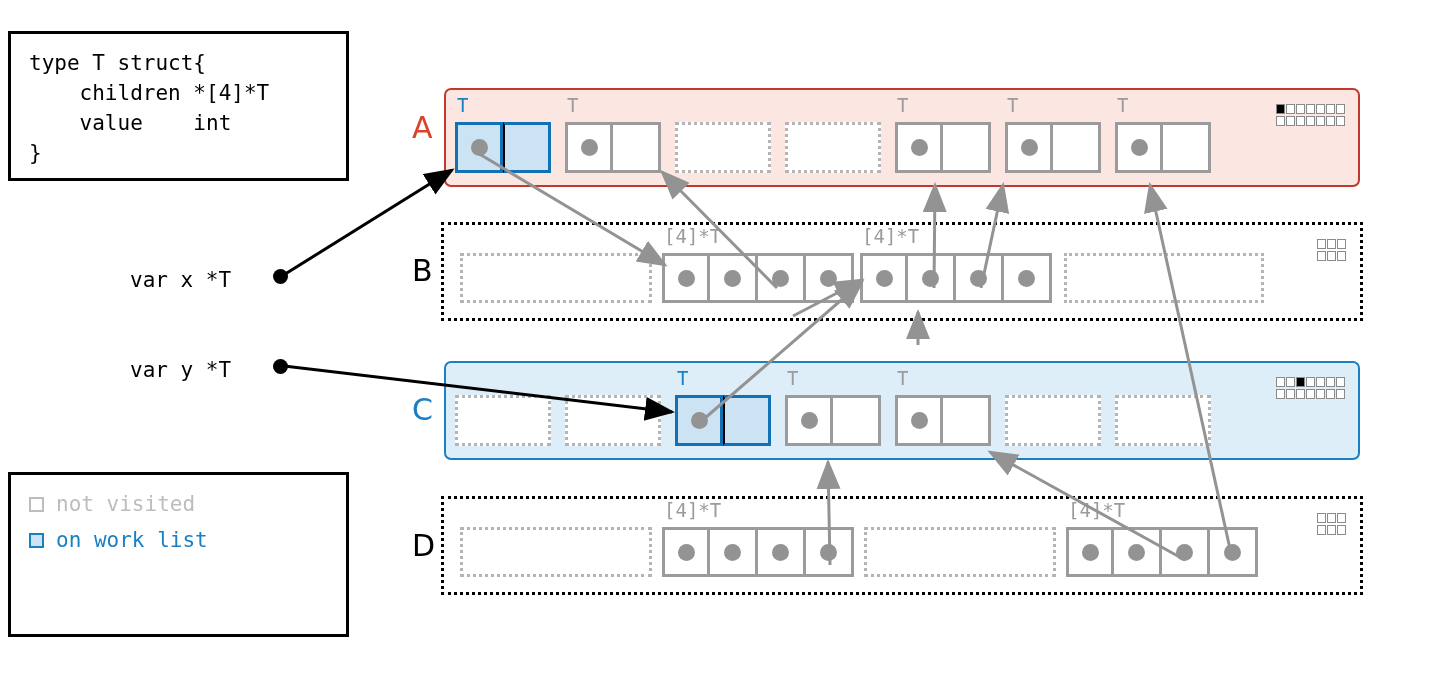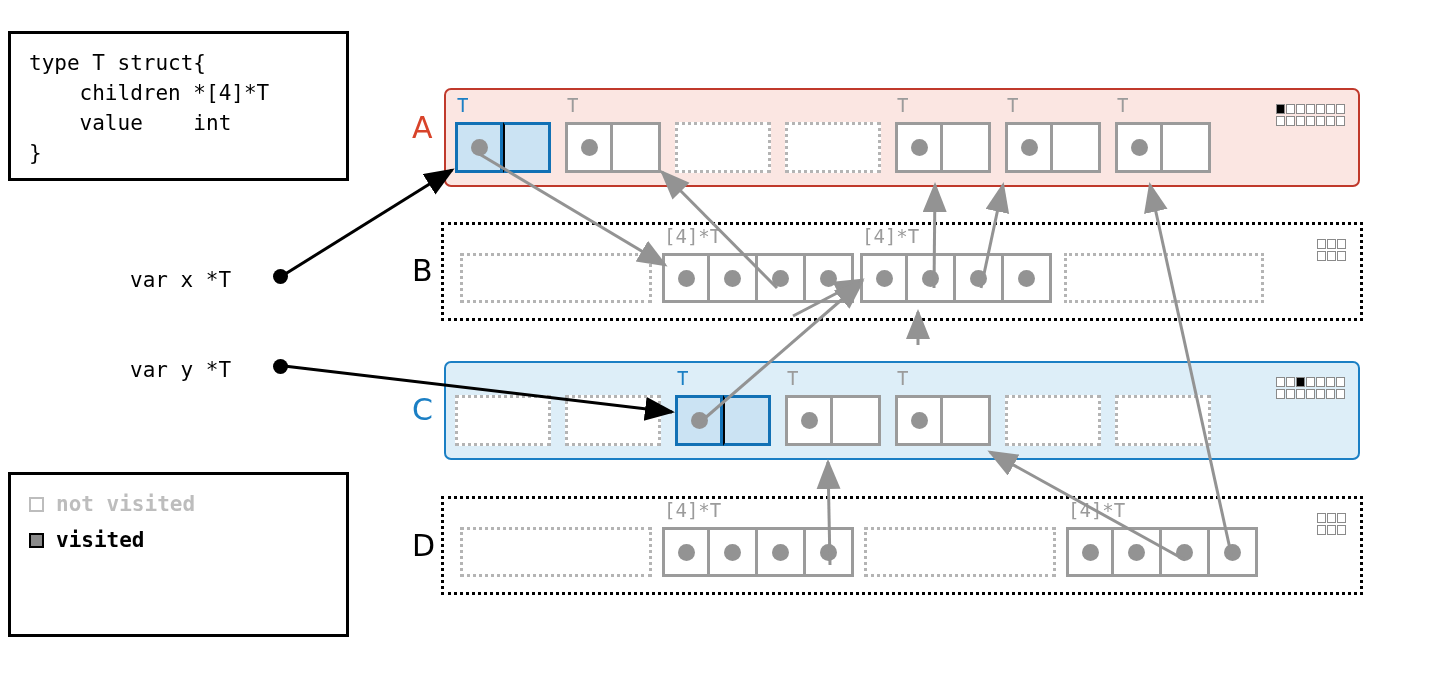--- a/index.html
+++ b/index.html
@@ -44,21 +44,20 @@
 
   
   #legend-box {
     position: absolute;
     left: 8px; top: 472px;
     width: 341px; height: 165px;
     border: 3px solid #000000;
     background: #ffffff;
     z-index: 3;
     padding: 11px 0 0 18px;
-    font-weight: bold;
   }
   .legend-row {
     display: flex;
     align-items: center;
     height: 36px;
   }
   .legend-swatch {
     width: 15px; height: 15px;
     border: 2px solid #000;
     margin-right: 12px;
@@ -178,22 +177,22 @@
     value    int
 }</pre>
   </div>
 
   <div id="legend-box">
     <div class="legend-row">
       <span class="legend-swatch" style="background: rgb(255, 255, 255); border-color: rgb(189, 189, 189);"></span>
       <span class="legend-label" style="color: rgb(189, 189, 189);">not visited</span>
     </div>
     <div class="legend-row">
-      <span class="legend-swatch" style="background: rgb(138, 138, 138); border-color: rgb(0, 0, 0);"></span>
-      <span class="legend-label" style="color: rgb(0, 0, 0);">visited</span>
+      <span class="legend-swatch" style="background: rgb(203, 227, 243); border-color: rgb(27, 127, 196);"></span>
+      <span class="legend-label" style="color: rgb(27, 127, 196);">on work list</span>
     </div>
   </div>
 
   <div class="var-label" style="left:130px; top:268px;">var x *T</div>
   <div class="var-dot" style="left:273px; top:269px;"></div>
 
   <div class="var-label" style="left:130px; top:358px;">var y *T</div>
   <div class="var-dot" style="left:273px; top:359px;"></div>
 
   <div class="row-label" style="left: 412px; top: 113px; color: rgb(216, 67, 42);">A</div>

